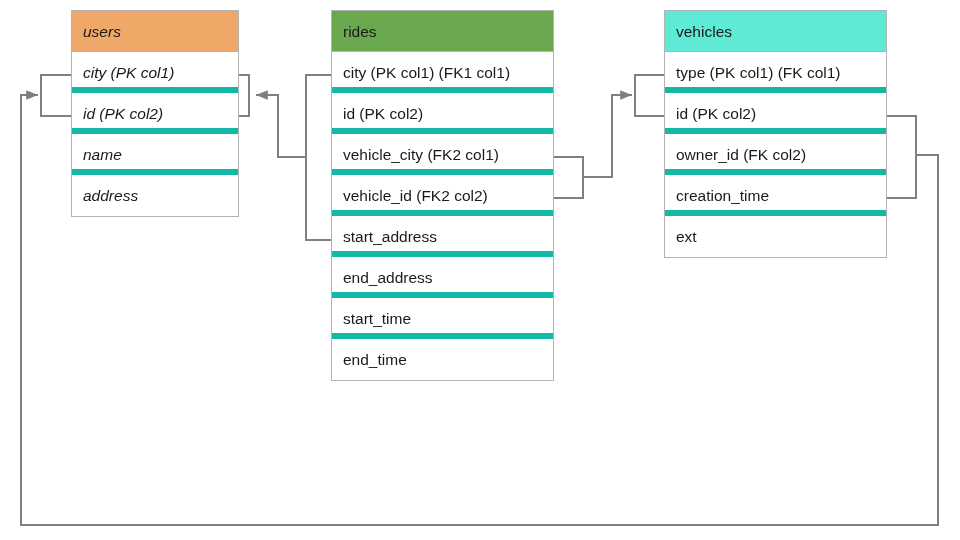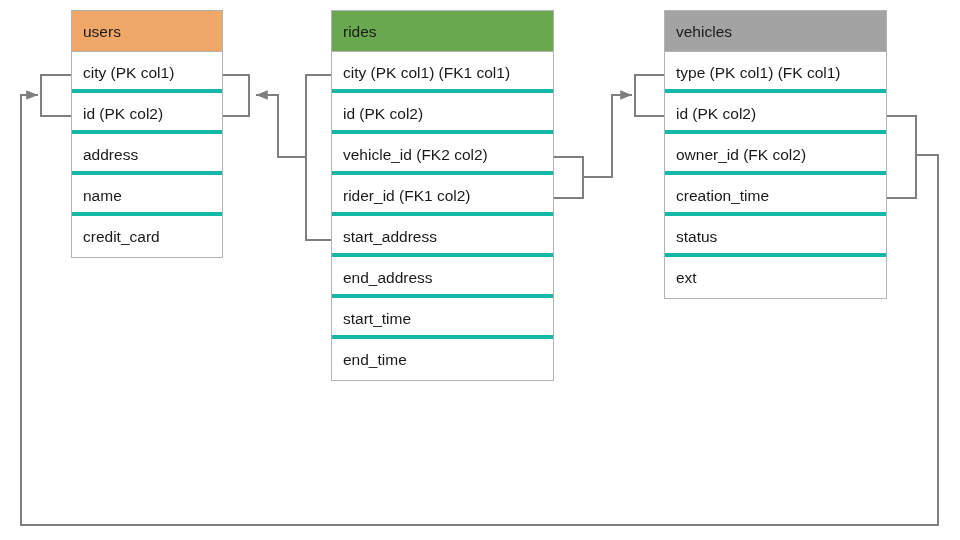--- a/index.html
+++ b/index.html
@@ -46,21 +46,21 @@
     white-space: nowrap;
     overflow: hidden;
   }
   .entity-row {
     box-sizing: border-box;
     height: 41px;
     line-height: 41px;
     padding: 0 0 0 11px;
     font-size: 15.5px;
     color: #1a1a1a;
-    border-bottom: 4px solid #14b8a6;
+    border-bottom: 6px solid #14b8a6;
     background: #ffffff;
     white-space: nowrap;
     overflow: hidden;
   }
   .entity-row:last-child {
     border-bottom: none;
   }
 </style>
 </head>
 <body>
@@ -95,44 +95,42 @@
 
       <g>
         <path d="M 887 116 L 916 116 L 916 198 L 887 198"></path>
         <path d="M 916 155 L 938 155 L 938 525 L 21 525 L 21 95 L 37 95" marker-end="url(#arrow-right)"></path>
         <path d="M 71 75 L 41 75 L 41 116 L 71 116"></path>
       </g>
 
     </g>
   </svg>
 
-  <div class="entity-table" style="left:71px; top:10px; width:152px;">
+  <div class="entity-table" style="left:71px; top:10px; width:168px;font-style:italic;">
     <div class="entity-header" style="background:#F0A868;">users</div>
     <div class="entity-row">city (PK col1)</div>
     <div class="entity-row">id (PK col2)</div>
+    <div class="entity-row">name</div>
     <div class="entity-row">address</div>
-    <div class="entity-row">name</div>
-    <div class="entity-row">credit_card</div>
   </div>
 
   <div class="entity-table" style="left:331px; top:10px; width:223px;">
     <div class="entity-header" style="background:#6AA84F;">rides</div>
     <div class="entity-row">city (PK col1) (FK1 col1)</div>
     <div class="entity-row">id (PK col2)</div>
+    <div class="entity-row">vehicle_city (FK2 col1)</div>
     <div class="entity-row">vehicle_id (FK2 col2)</div>
-    <div class="entity-row">rider_id (FK1 col2)</div>
     <div class="entity-row">start_address</div>
     <div class="entity-row">end_address</div>
     <div class="entity-row">start_time</div>
     <div class="entity-row">end_time</div>
   </div>
 
   <div class="entity-table" style="left:664px; top:10px; width:223px;">
-    <div class="entity-header" style="background:#a3a3a3;">vehicles</div>
+    <div class="entity-header" style="background:#5eead4;">vehicles</div>
     <div class="entity-row">type (PK col1) (FK col1)</div>
     <div class="entity-row">id (PK col2)</div>
     <div class="entity-row">owner_id (FK col2)</div>
     <div class="entity-row">creation_time</div>
-    <div class="entity-row">status</div>
     <div class="entity-row">ext</div>
   </div>
 
 </div>
 
 </body></html>

